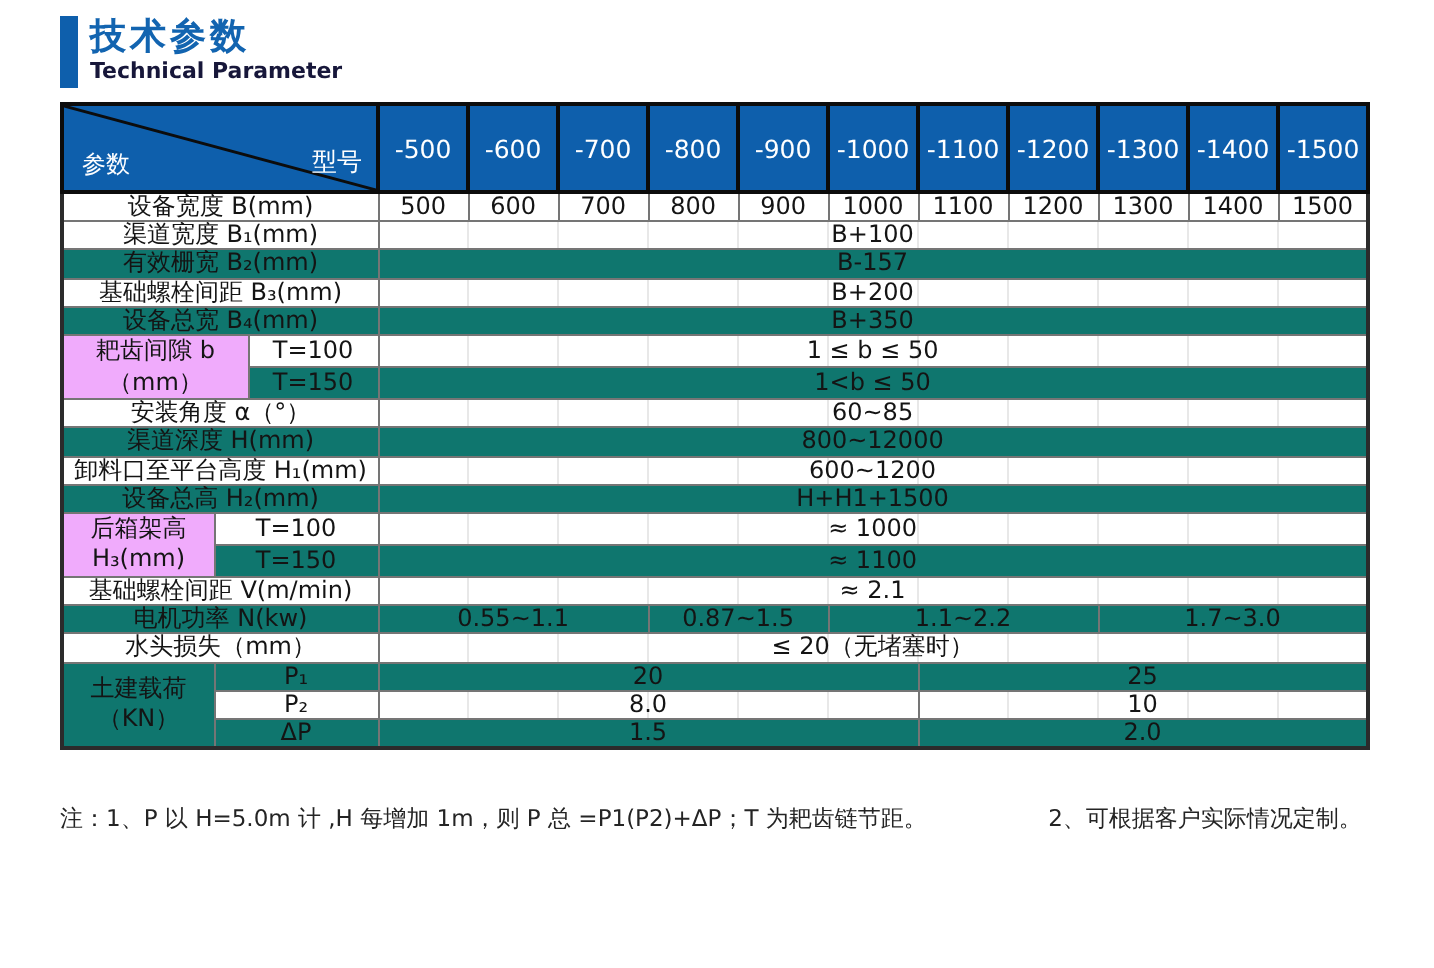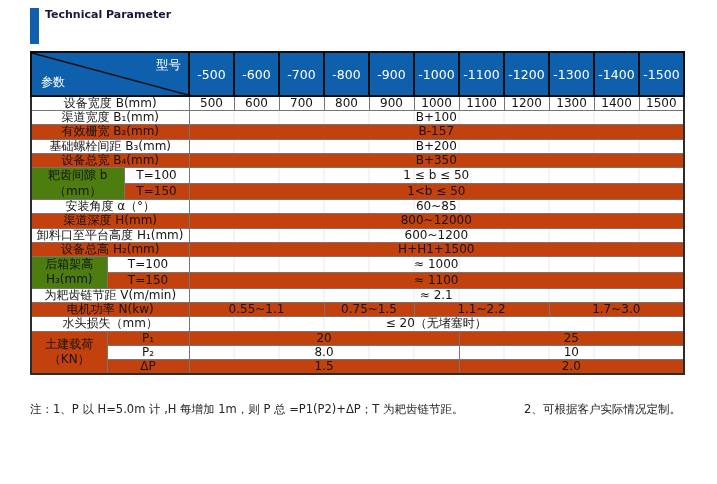--- a/index.html
+++ b/index.html
@@ -13,49 +13,50 @@
   .title-bar { width: 9px; background: #0e5fac; margin-right: 6px; }
   .title-cn { color: #1264b0; font-size: 18px; font-weight: bold; letter-spacing: 2px; line-height: 21px; }
   .title-en { color: #17173a; font-size: 11px; font-weight: bold; line-height: 14px; }
 
   
   table.spec { border-collapse: collapse; table-layout: fixed; width: 653px; margin: 7px 0 0 30px;
                border: 2px solid #2b2b2b; }
   .spec td, .spec th { overflow: hidden; white-space: nowrap; text-align: center; vertical-align: middle; }
   .spec td { border: 1px solid #757575; height: 14px; font-size: 12px; line-height: 1.1;
              color: #141414; padding: 0 1px; background: #ffffff; margin-top: 44px; }
-  .spec tr.alt td { background: #c2410c; }
-  .spec td.grp { background: #4d7c0f; line-height: 1.3; }
+  .spec tr.alt td { background: #0f766e; }
+  .spec td.grp { background: #f0abfc; line-height: 1.3; }
   .spec td.grp span { display: block; }
 
   
   .spec thead th { background: #0e5fac; color: #ffffff; font-weight: normal; font-size: 12.5px;
                    height: 44px; border: 2px solid #0c0c0c; }
   .spec thead th.corner { position: relative; padding: 0; }
   .corner svg.diag { position: absolute; left: 0; top: 0; width: 100%; height: 100%; }
   .corner svg.diag line { stroke: #0c0c0c; stroke-width: 2.5; }
-  .corner .corner-tr { position: absolute; top: 4px; right: 7px; font-size: 12.5px; }
+  .corner .corner-tr { position: absolute; top: 20px; right: 7px; font-size: 12.5px; }
   .corner .corner-bl { position: absolute; bottom: 4px; left: 9px; font-size: 12px; }
 
   
   .spec td.merged { background-image: repeating-linear-gradient(to right,
       transparent 0, transparent 44px, rgba(0,0,0,0.09) 44px, rgba(0,0,0,0.09) 45px); }
 
   
   .footnote { margin: 27px 0 0 30px; font-size: 11.5px; color: #242424; white-space: nowrap; }
   .footnote .note2 { margin-left: 57px; }
 </style>
 </head>
 <body>
 
 <div class="page">
 
   <header class="title-block">
     <div class="title-bar"></div>
     <div class="title-texts">
+      <div class="title-cn">技术参数</div>
       <div class="title-en">Technical Parameter</div>
     </div>
   </header>
 
   <table class="spec">
     <colgroup>
       <col style="width:76px">
         <col style="width:17px">
         <col style="width:65px">
       <col style="width:45px">
@@ -157,27 +158,27 @@
           <span>H₃(mm)</span>
         </td>
         <td class="sub" colspan="2">T=100</td>
         <td class="merged" colspan="11">≈ 1000</td>
       </tr>
       <tr class="alt">
         <td class="sub" colspan="2">T=150</td>
         <td class="merged" colspan="11">≈ 1100</td>
       </tr>
       <tr>
-        <td class="lbl" colspan="3">为耙齿链节距 V(m/min)</td>
+        <td class="lbl" colspan="3">基础螺栓间距 V(m/min)</td>
         <td class="merged" colspan="11">≈ 2.1</td>
       </tr>
       <tr class="alt">
         <td class="lbl" colspan="3">电机功率 N(kw)</td>
         <td class="merged" colspan="3">0.55~1.1</td>
-        <td class="merged" colspan="2">0.75~1.5</td>
+        <td class="merged" colspan="2">0.87~1.5</td>
         <td class="merged" colspan="3">1.1~2.2</td>
         <td class="merged" colspan="3">1.7~3.0</td>
       </tr>
       <tr>
         <td class="lbl" colspan="3">水头损失（mm）</td>
         <td class="merged" colspan="11">≤ 20（无堵塞时）</td>
       </tr>
       <tr class="alt">
         <td class="grp" rowspan="3">
           <span>土建载荷</span>

